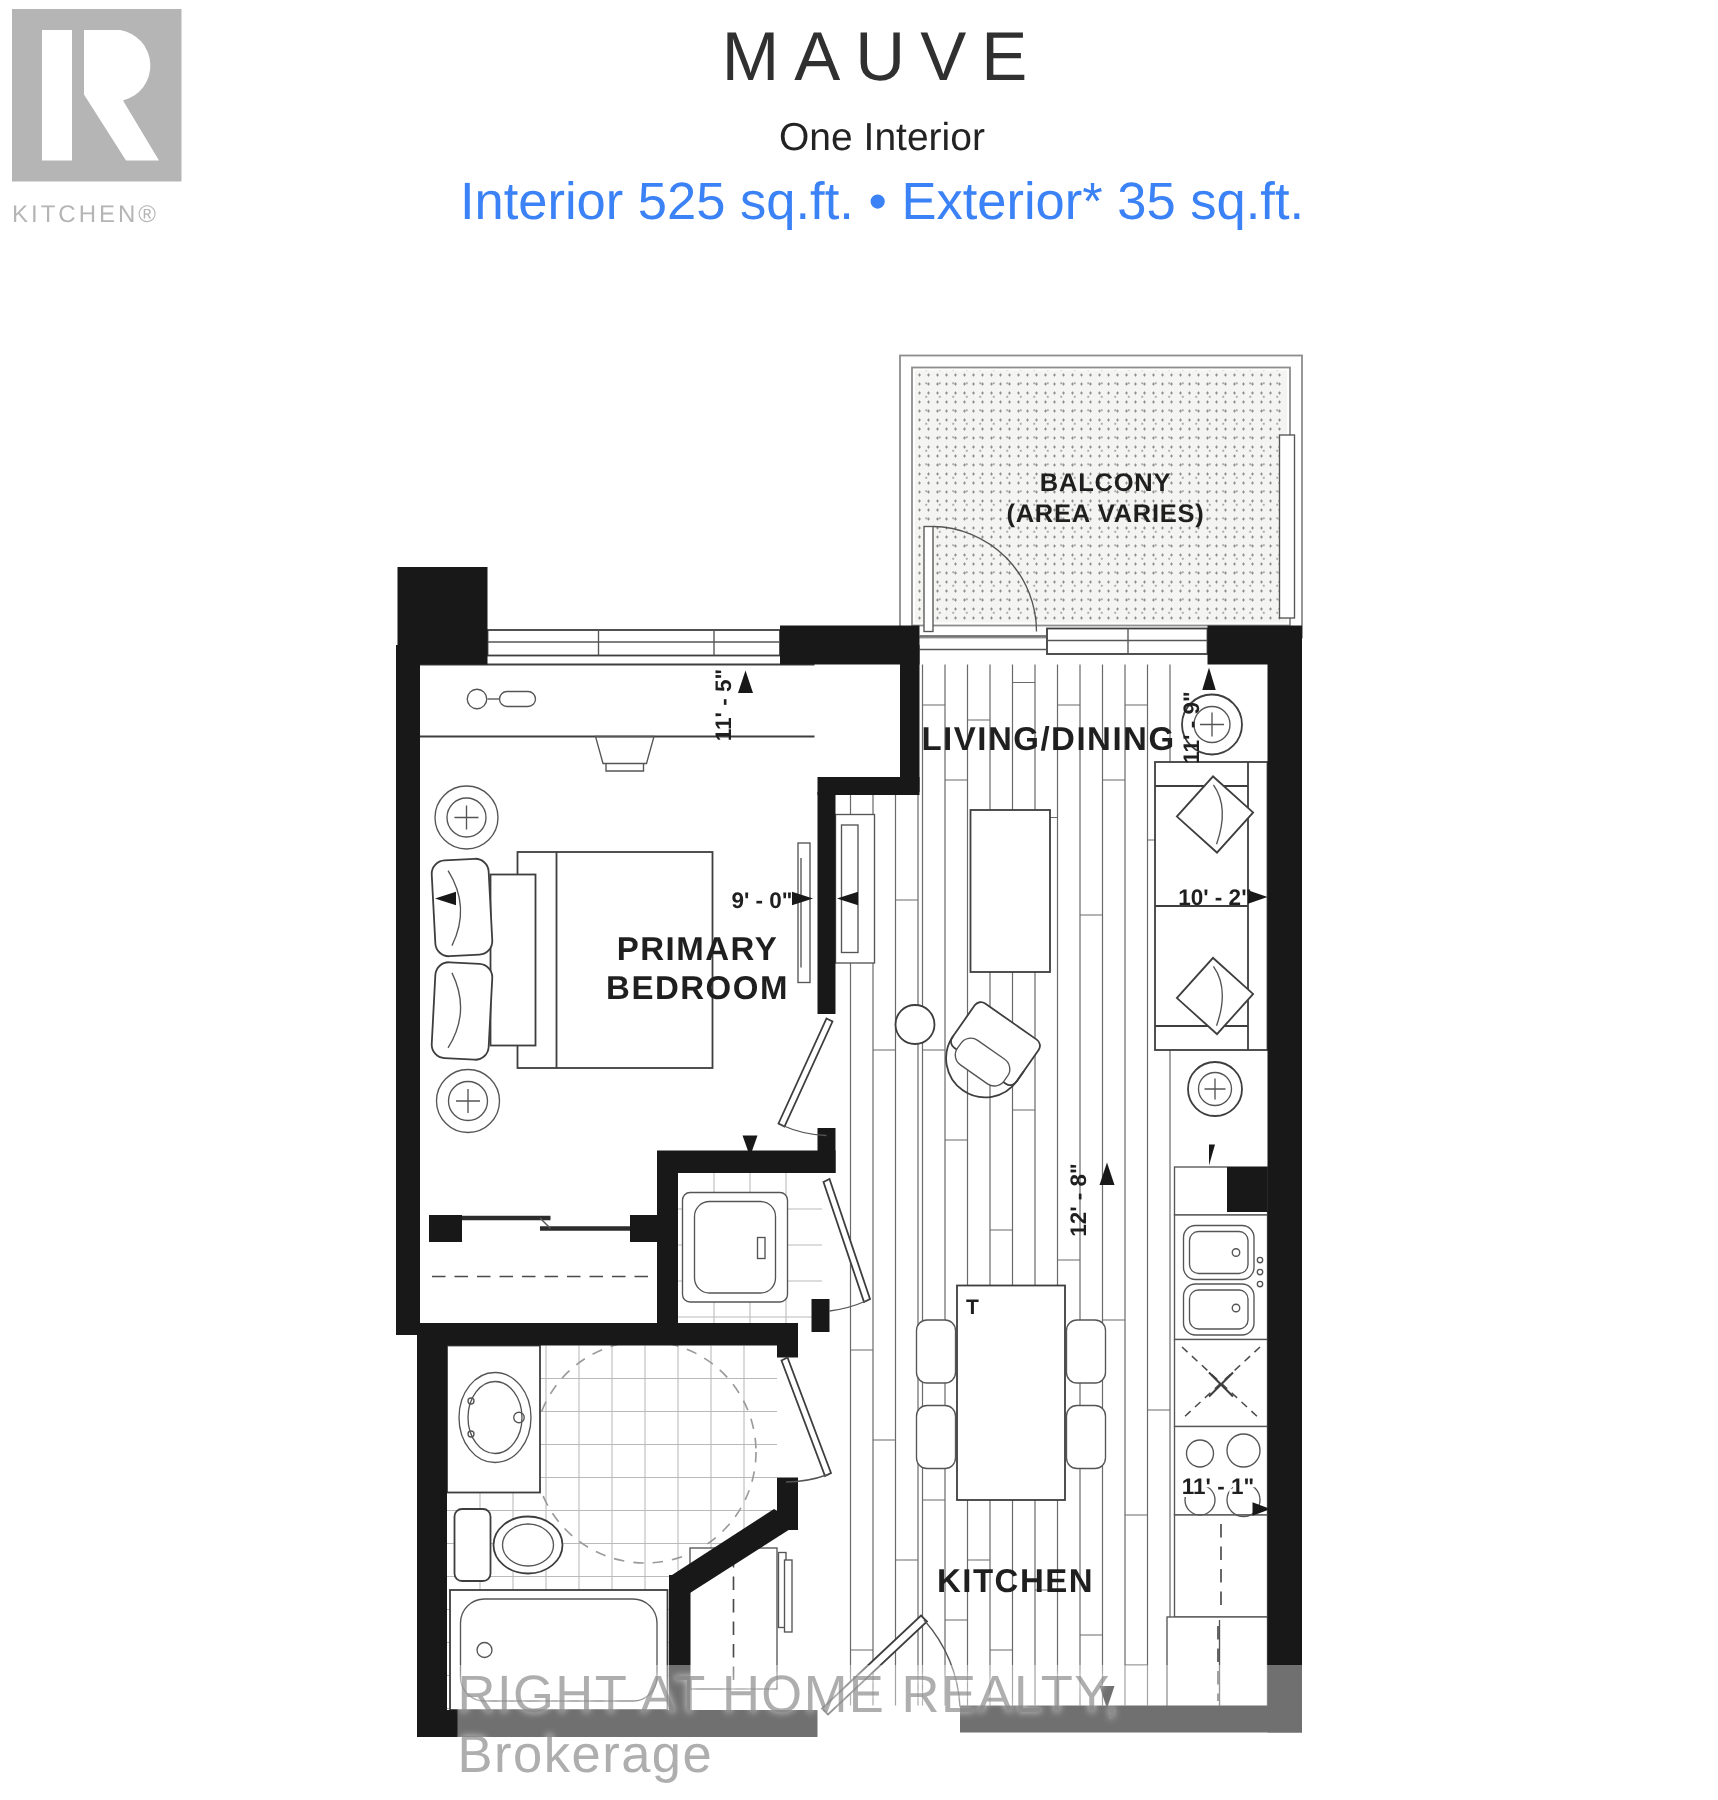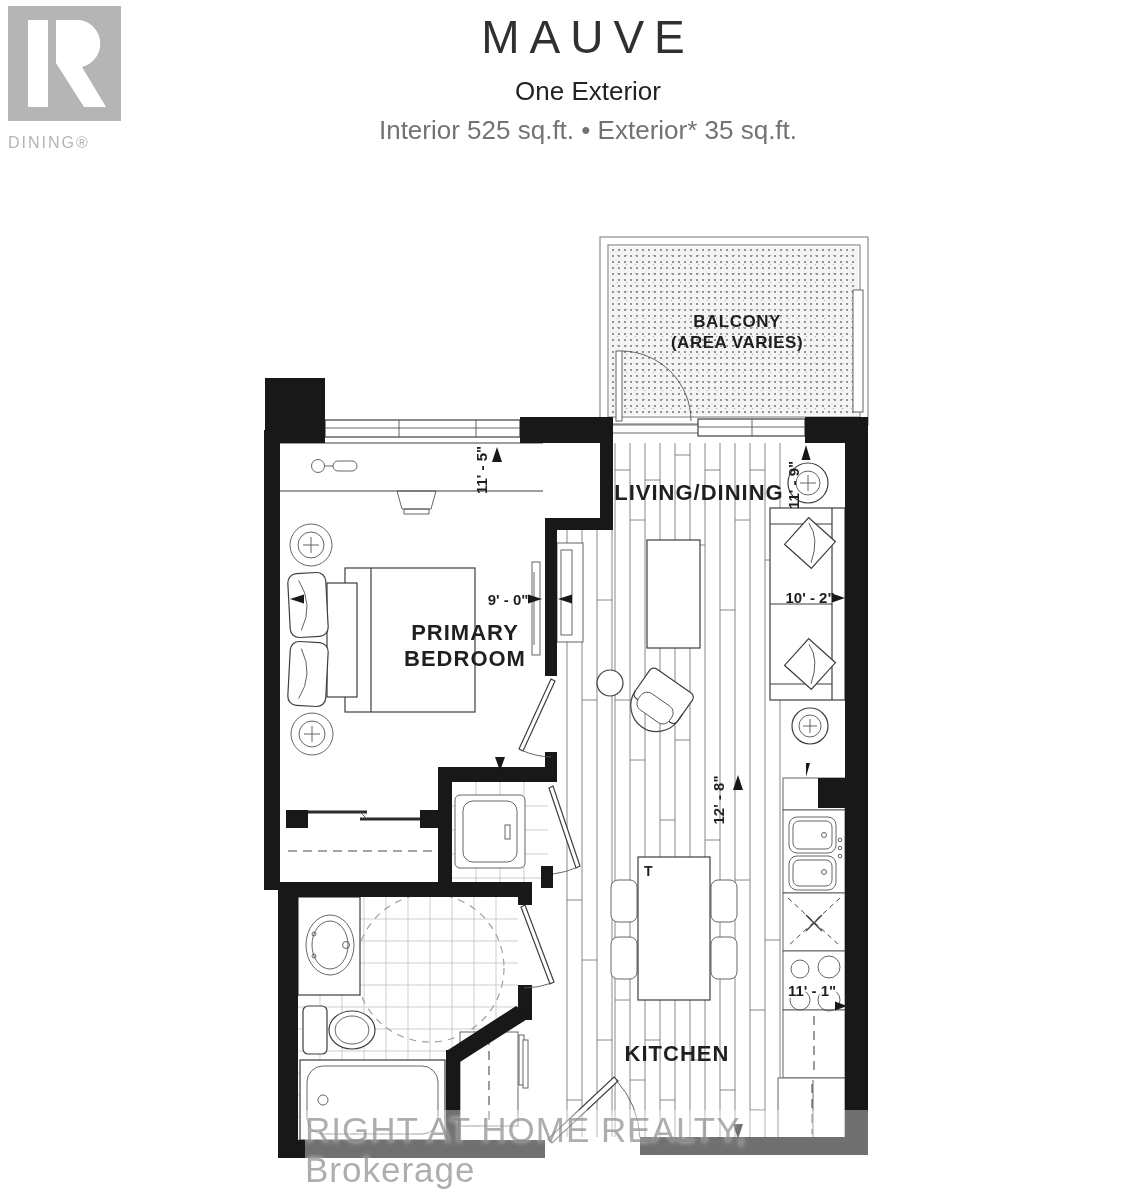--- a/index.html
+++ b/index.html
@@ -4,21 +4,21 @@
 <style>
   html,body{margin:0;padding:0;background:#ffffff;}
   .page{position:relative;width:1145px;height:1200px;background:#fff;overflow:hidden;
         font-family:"Liberation Sans",sans-serif;}
   
   .logo-wrap{position:absolute;left:8px;top:6px;width:150px;text-align:left;}
   .logo-label{color:#b5b5b5;font-size:16px;letter-spacing:2px;margin-top:4px;font-weight:400;}
   .title-block{position:absolute;left:0;right:0;top:10px;text-align:center;color:#2d2d2d;margin-left:31px;}
   .title{font-size:46px;font-weight:400;letter-spacing:10px;color:#303030;}
   .subtitle{font-size:26px;margin-top:12px;color:#232323;}
-  .subline{font-size:26px;margin-top:8px;color:#737373;}
+  .subline{font-size:35px;margin-top:8px;color:#3b82f6;}
   
   .stipple{position:absolute;left:610px;top:247px;width:248px;height:168px;z-index:0;
            background-color:#f4f4f2;
            background-image:radial-gradient(#8f8f8f 0.7px,transparent 0.9px),
                             radial-gradient(#aaaaaa 0.6px,transparent 0.8px);
            background-size:6px 6px,9px 9px;background-position:0 0,3px 4px;}
   svg.plan{position:absolute;left:0;top:0;z-index:1;}
   .watermark{position:absolute;left:305px;top:1110px;width:575px;z-index:2;text-align:left;
              font-size:35px;letter-spacing:1px;color:#a0a0a0;opacity:.85;
              background:rgba(255,255,255,.45);text-shadow:0 0 5px #fff;pointer-events:none;}
@@ -44,26 +44,26 @@
 <body>
 
 <div class="page">
 
   <div class="logo-wrap">
     <svg width="120" height="120" viewBox="0 0 120 120">
       <rect x="0" y="0" width="113" height="115" fill="#b5b5b5"></rect>
       <rect x="20" y="14" width="20" height="87" fill="#ffffff"></rect>
       <path d="M48 14 L72 14 A24 24 0 0 1 74 61 L98 101 L76 101 L48 57 Z" fill="#ffffff"></path>
     </svg>
-    <div class="logo-label">DINING®</div>
+    <div class="logo-label">KITCHEN®</div>
   </div>
 
   <div class="title-block">
     <div class="title">MAUVE</div>
-    <div class="subtitle">One Exterior</div>
+    <div class="subtitle">One Interior</div>
     <div class="subline">Interior 525 sq.ft. • Exterior* 35 sq.ft.</div>
   </div>
 
   <div class="stipple"></div>
 
   <svg class="plan" width="1145" height="1200" viewBox="0 0 1145 1200">
 
     <g>
       <path class="plank" d="M615,443V1137 M630,443V1137 M645,443V1137 M660,443V1137 M675,443V1137 M690,443V1137 M705,443V1137 M720,443V1137 M735,443V1137 M750,443V1137 M765,443V1137 M780,443V1137"></path>
       <path class="plank" d="M567,530V1137 M582,530V1137 M597,530V1137 M612,530V1137"></path>

